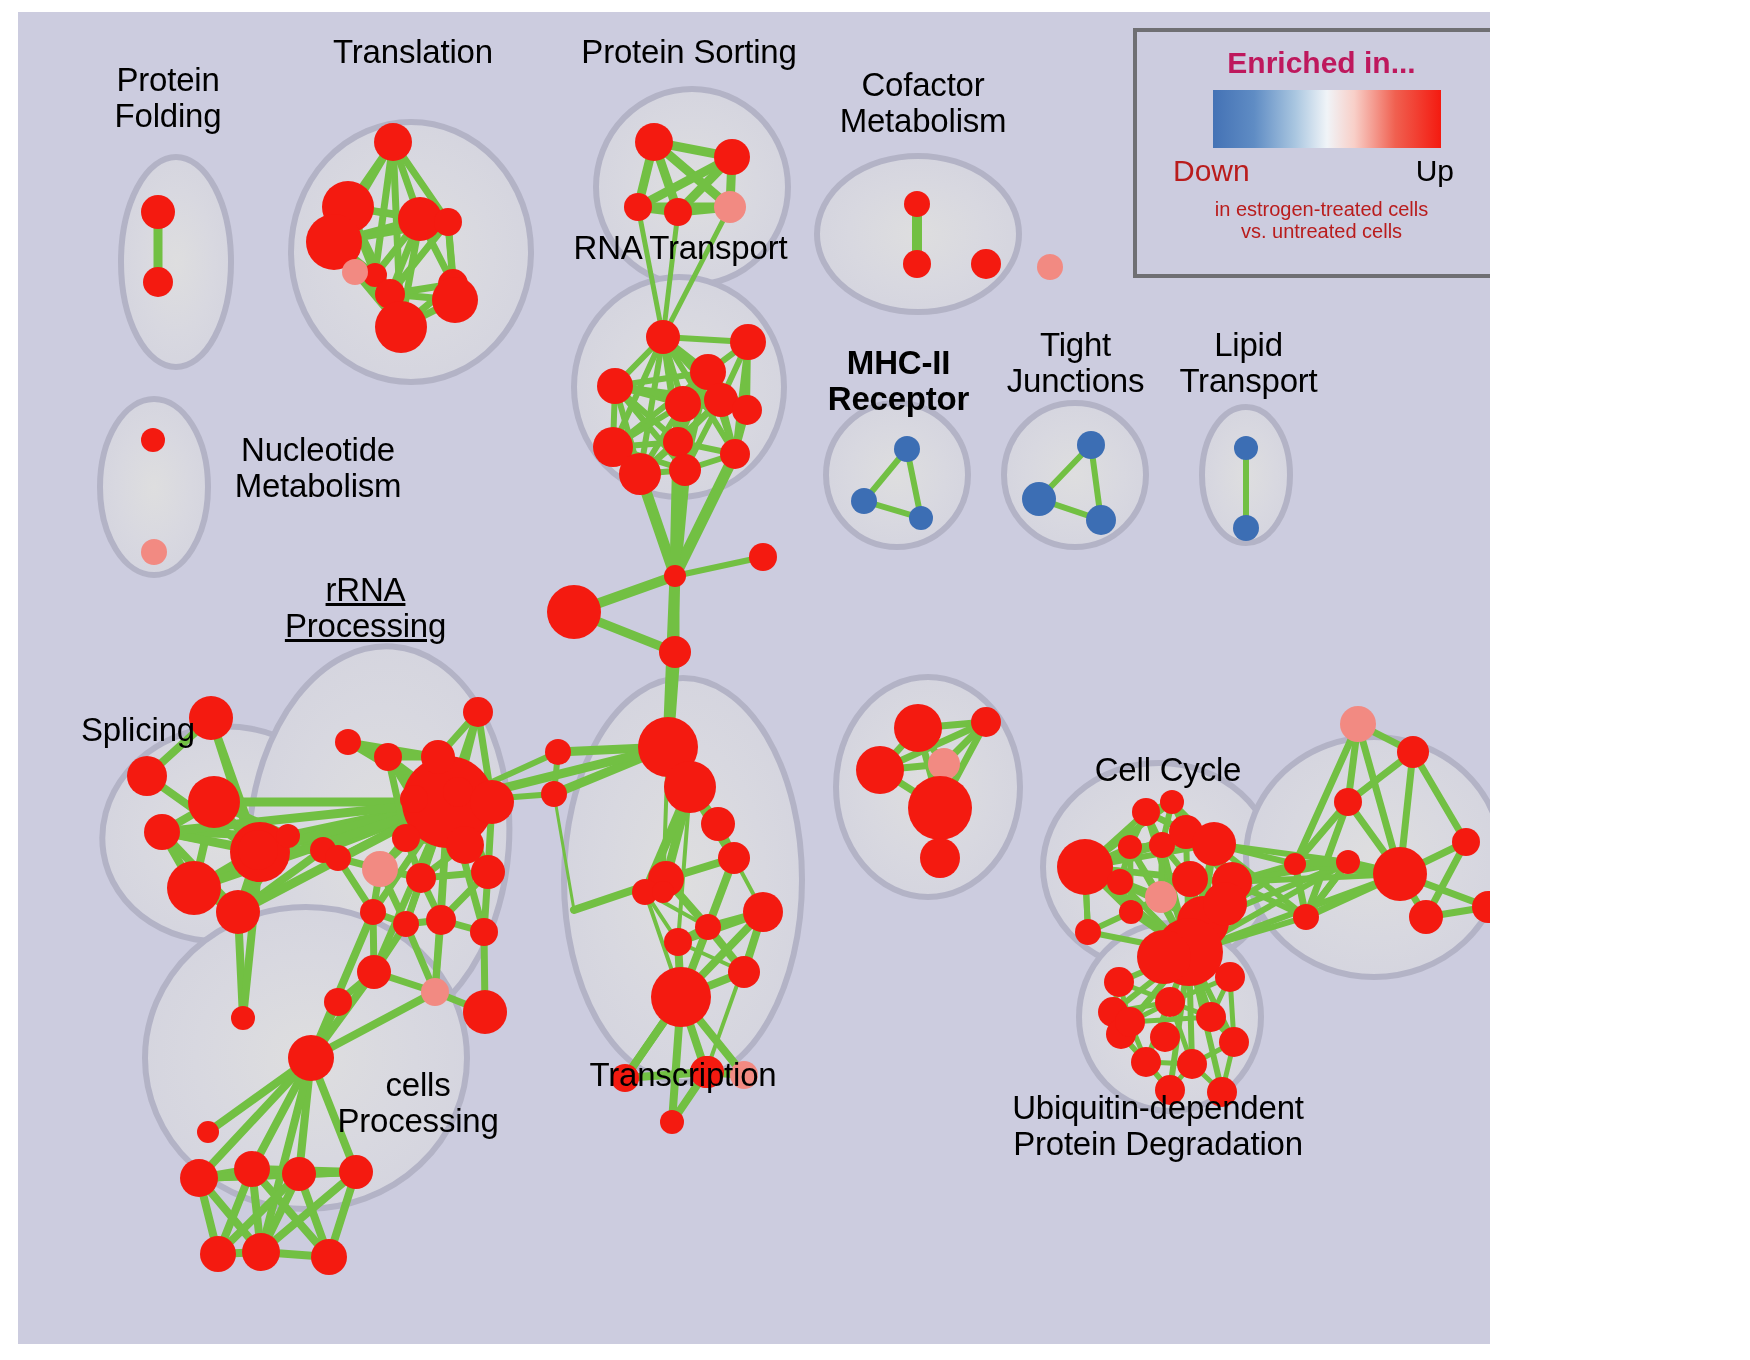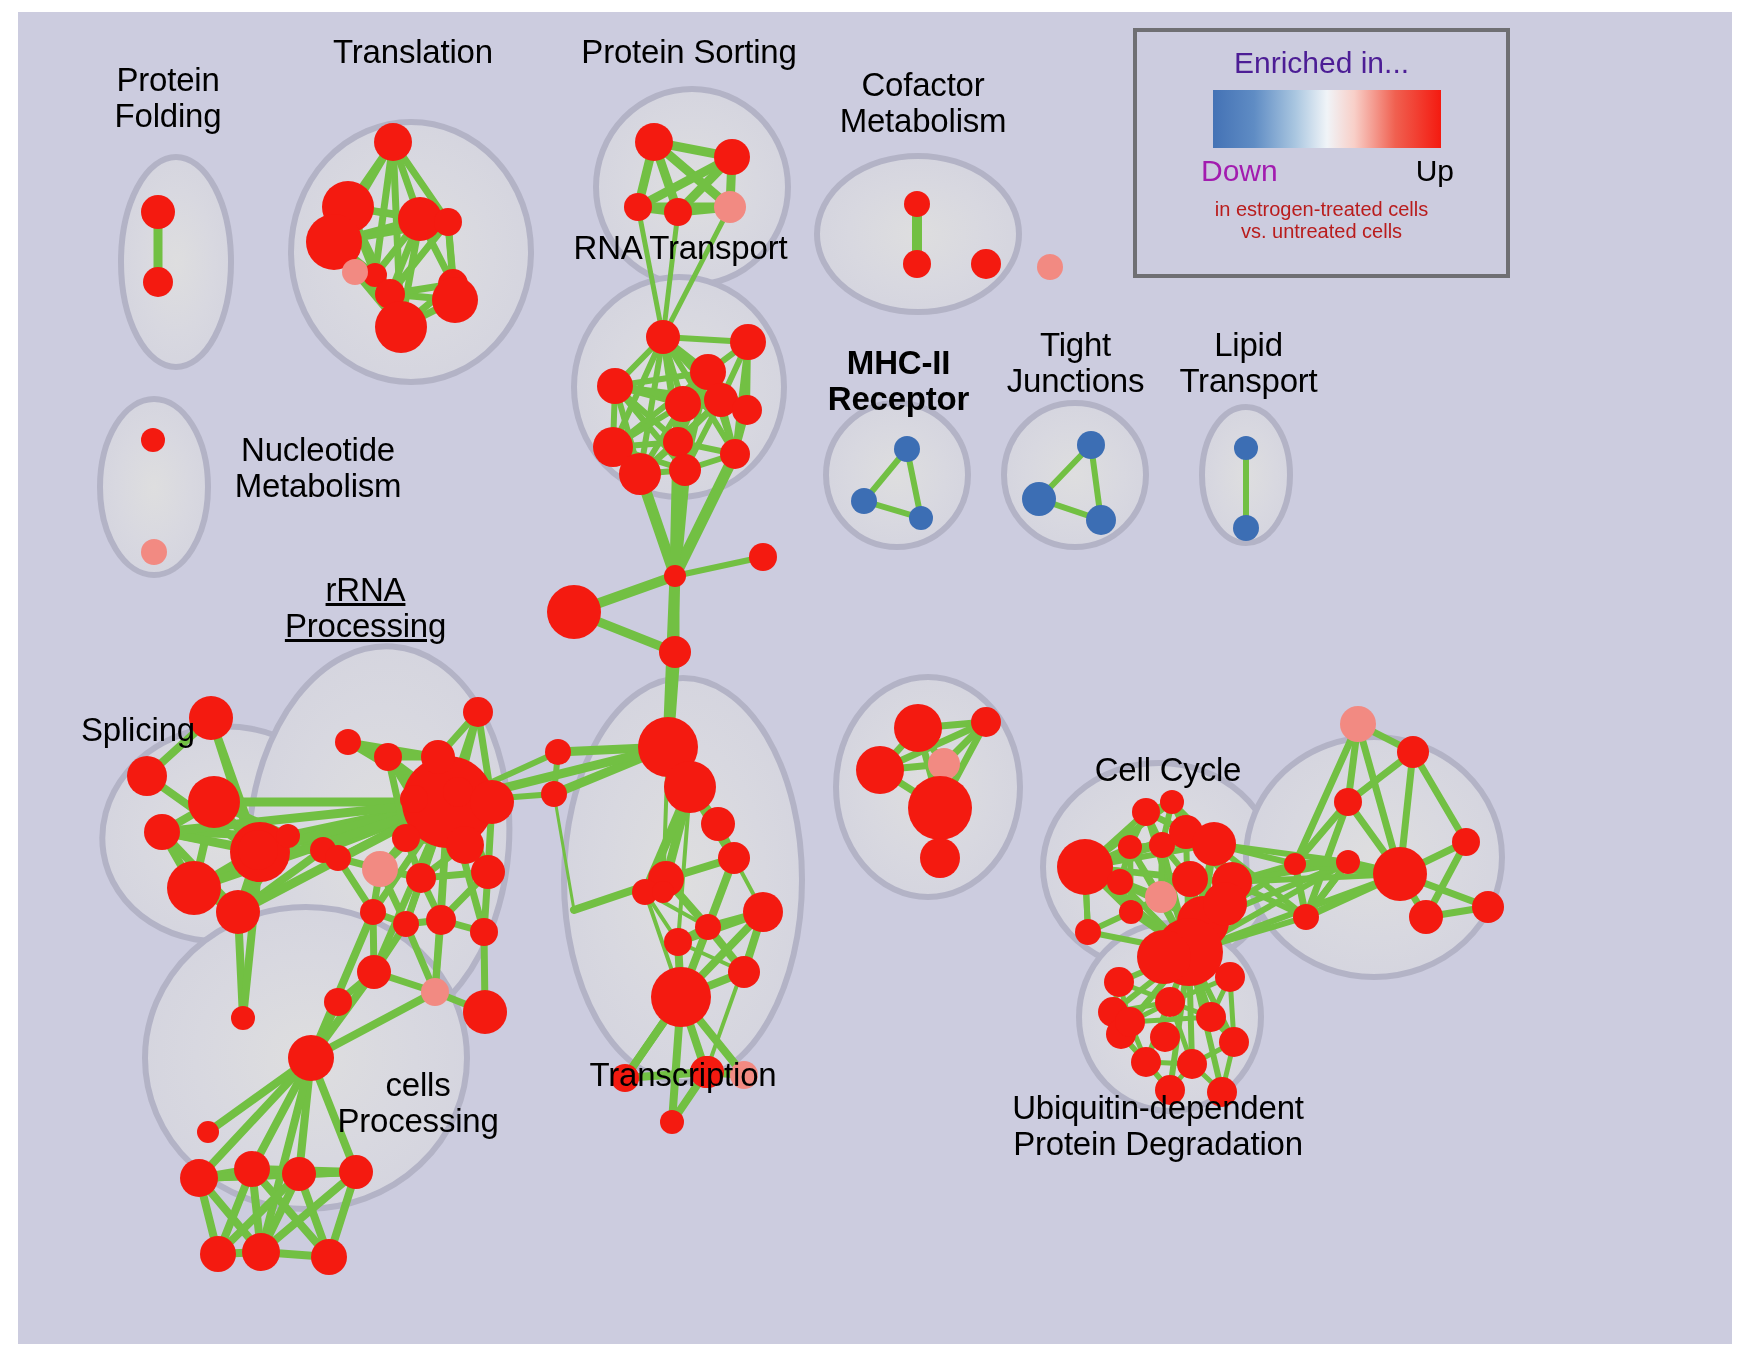--- a/index.html
+++ b/index.html
@@ -1,27 +1,27 @@
 <!DOCTYPE html>
 <html><head>
 <meta charset="utf-8">
 <style>
   html,body{margin:0;padding:0;background:#ffffff;}
   body{width:1750px;height:1360px;font-family:"Liberation Sans",sans-serif;}
-  #stage{position:relative;width:1750px;height:1360px;overflow:hidden;background:#ffffff;}
+  #stage{position:relative;width:1490px;height:1360px;overflow:hidden;background:#ffffff;}
   #canvas{position:absolute;left:18px;top:12px;width:1714px;height:1332px;background:#ccccdf;}
   svg.net{position:absolute;left:0;top:0;width:1714px;height:1332px;display:block;}
   .lbl{position:absolute;color:#000;font-size:33px;line-height:1.08;font-family:"Liberation Sans",sans-serif;white-space:pre;letter-spacing:-0.2px;}
   .lbl.c{text-align:center;}
   #legend{position:absolute;left:1115px;top:16px;width:377px;height:250px;
           border:4px solid #6f6f73;background:#ccccdf;box-sizing:border-box;}
-  #legend .ttl{position:absolute;left:0;right:0;top:14px;text-align:center;font-size:30px;color:#4c1d95;}
+  #legend .ttl{position:absolute;left:0;right:0;top:14px;text-align:center;font-size:30px;color:#be185d;font-weight:bold;}
   #legend .bar{position:absolute;left:76px;top:58px;width:228px;height:58px;
      background:linear-gradient(to right,#4472b5 0%,#5f8cc4 18%,#a9c6e0 36%,#f0f4f8 50%,#f8cfc8 62%,#f06050 80%,#f41a10 100%);}
-  #legend .dn{position:absolute;left:64px;top:122px;font-size:30px;color:#a21caf;}
+  #legend .dn{position:absolute;left:36px;top:122px;font-size:30px;color:#b91c1c;}
   #legend .up{position:absolute;right:52px;top:122px;font-size:30px;color:#000;}
   #legend .sub{position:absolute;left:0;right:0;top:166px;text-align:center;font-size:20px;line-height:1.12;color:#b91c1c;}
 </style>
 </head>
 <body>
 
 <div id="stage">
   <div id="canvas">
 
     <svg class="net" viewBox="0 0 1714 1332">

